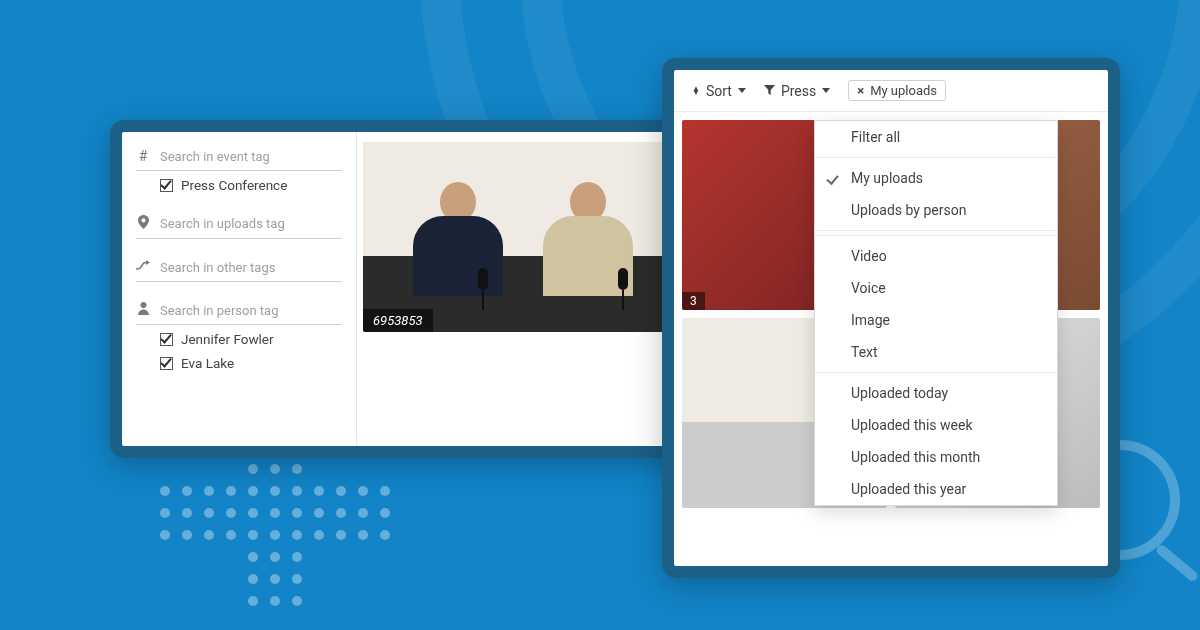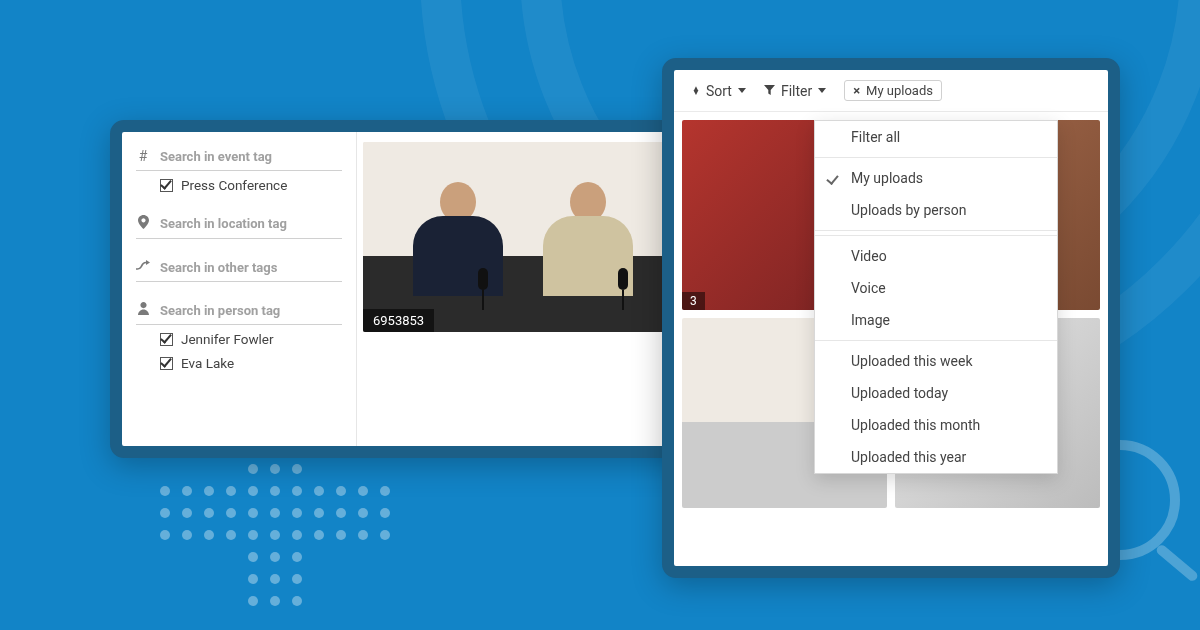--- a/index.html
+++ b/index.html
@@ -83,21 +83,20 @@
 }
 .search-row .icon {
   color: #7a7a7a;
   width: 14px;
   text-align: center;
   font-size: 14px;
 }
 .search-row .placeholder {
   color: #a0a0a0;
   font-size: 13px;
-  font-weight: bold;
 }
 .tag-row {
   display: flex;
   align-items: center;
   gap: 8px;
   padding: 6px 0 2px 24px;
   font-size: 13.5px;
   color: #444;
 }
 .tag-row .chk {
@@ -113,20 +112,21 @@
   left: 2px; top: -2px;
   width: 4px; height: 9px;
   border: solid #333;
   border-width: 0 2px 2px 0;
   transform: rotate(40deg);
 }
 .preview {
   flex: 1;
   padding: 10px 10px 10px 6px;
   position: relative;
+  font-style: italic;
 }
 .thumb {
   width: 100%;
   height: 190px;
   background: linear-gradient(180deg, #eae6e0 0%, #d6d1cb 100%);
   border-radius: 2px;
   position: relative;
   overflow: hidden;
 }
 .thumb .scene {
@@ -337,21 +337,21 @@
       </div>
     </div>
 
     <div class="search-block">
       <div class="search-row">
         <span class="icon">
           <svg width="11" height="14" viewBox="0 0 11 14">
               <path fill="#7a7a7a" d="M5.5 0C2.5 0 0 2.4 0 5.3 0 9.3 5.5 14 5.5 14S11 9.3 11 5.3C11 2.4 8.5 0 5.5 0zm0 7.4c-1.2 0-2.1-1-2.1-2.1s1-2.1 2.1-2.1 2.1 1 2.1 2.1-.9 2.1-2.1 2.1z"></path>
             </svg>
         </span>
-        <span class="placeholder">Search in location tag</span>
+        <span class="placeholder">Search in uploads tag</span>
       </div>
     </div>
 
     <div class="search-block">
       <div class="search-row">
         <span class="icon">
           <svg width="14" height="12" viewBox="0 0 14 12">
               <path fill="#7a7a7a" d="M10 0l4 2.5L10 5V3.3c-1.8 0-2.4.9-3.4 2.7-1 1.8-2.2 3.7-5.1 3.7H0V8.2h1.5c1.8 0 2.4-.9 3.4-2.7C5.9 3.7 7.1 1.8 10 1.8V0z"></path>
             </svg>
         </span>
@@ -402,21 +402,21 @@
   <div class="toolbar">
     <span class="btn">
       <span class="sort-glyph">▲<br>▼</span>
       <span>Sort</span>
       <span class="caret"></span>
     </span>
     <span class="btn">
       <svg width="11" height="11" viewBox="0 0 11 11">
           <path fill="#444" d="M0 0h11L6.7 5v5L4.3 8.5V5z"></path>
         </svg>
-      <span>Filter</span>
+      <span>Press</span>
       <span class="caret"></span>
     </span>
     <span class="chip">
       <span style="font-weight:bold">×</span>
       <span>My uploads</span>
     </span>
   </div>
 
   <div class="grid">
     <div class="cell red">
@@ -430,19 +430,20 @@
   <div class="dropdown" id="dropdown">
       <div class="item">Filter all</div>
       <hr>
       <div class="item checked">My uploads</div>
       <div class="item">Uploads by person</div>
       <hr>
       <hr>
       <div class="item">Video</div>
       <div class="item">Voice</div>
       <div class="item">Image</div>
+      <div class="item">Text</div>
       <hr>
+      <div class="item">Uploaded today</div>
       <div class="item">Uploaded this week</div>
-      <div class="item">Uploaded today</div>
       <div class="item">Uploaded this month</div>
       <div class="item">Uploaded this year</div>
     </div>
 </div>
 
 </body></html>

